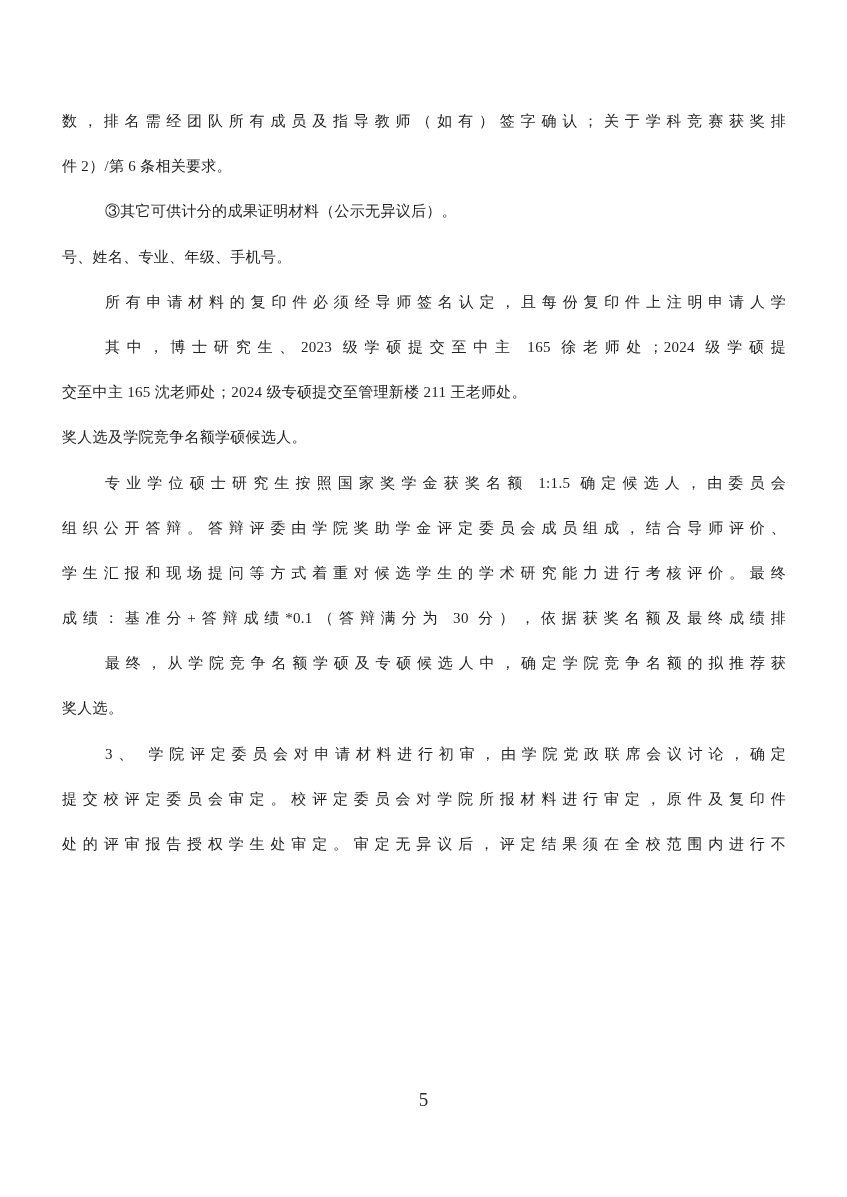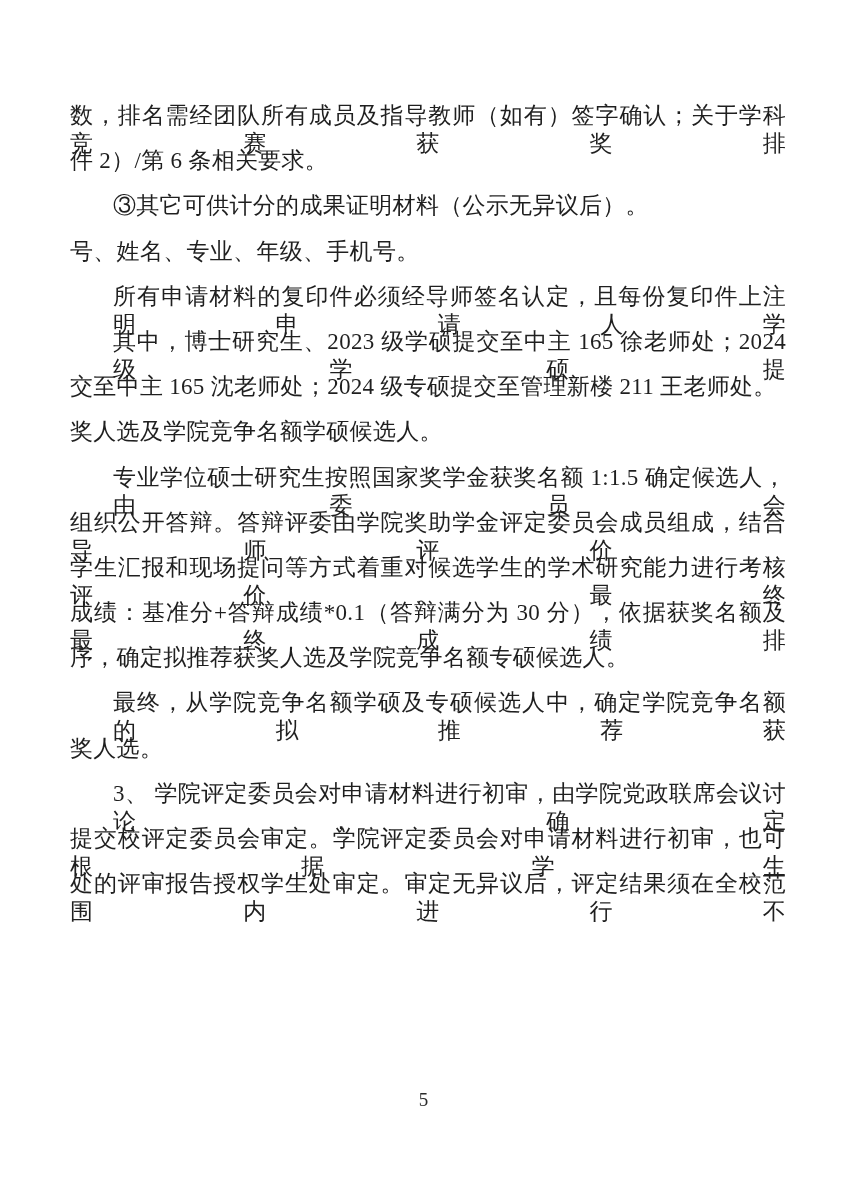--- a/index.html
+++ b/index.html
@@ -17,26 +17,25 @@
     color: #1f1f1f;
   }
   .text-block {
     position: absolute;
     left: 62px;
     top: 102px;
     width: 724px;
   }
   .line {
     height: 45.2px;
-    line-height: 28px;
-    font-size: 23px;
+    line-height: 39px;
+    font-size: 15px;
     letter-spacing: 0.3px;
     white-space: nowrap;
     overflow: visible;
-    margin-left: 8px;
   }
   .line.justify {
     white-space: normal;
     text-align: justify;
     text-align-last: justify;
   }
   .line.indent {
     padding-left: 43px;
   }
   .page-number {
@@ -61,22 +60,21 @@
     <div class="line indent">③其它可供计分的成果证明材料（公示无异议后）。</div>
     <div class="line">号、姓名、专业、年级、手机号。</div>
     <div class="line justify indent">所有申请材料的复印件必须经导师签名认定，且每份复印件上注明申请人学</div>
     <div class="line justify indent">其中，博士研究生、2023 级学硕提交至中主 165 徐老师处；2024 级学硕提</div>
     <div class="line">交至中主 165 沈老师处；2024 级专硕提交至管理新楼 211 王老师处。</div>
     <div class="line">奖人选及学院竞争名额学硕候选人。</div>
     <div class="line justify indent">专业学位硕士研究生按照国家奖学金获奖名额 1:1.5 确定候选人，由委员会</div>
     <div class="line justify">组织公开答辩。答辩评委由学院奖助学金评定委员会成员组成，结合导师评价、</div>
     <div class="line justify">学生汇报和现场提问等方式着重对候选学生的学术研究能力进行考核评价。最终</div>
     <div class="line justify">成绩：基准分+答辩成绩*0.1（答辩满分为 30 分），依据获奖名额及最终成绩排</div>
-    <div class="line">序，确定拟推荐获奖人选及学院竞争名额专硕候选人。</div>
     <div class="line justify indent">最终，从学院竞争名额学硕及专硕候选人中，确定学院竞争名额的拟推荐获</div>
     <div class="line">奖人选。</div>
     <div class="line justify indent">3、 学院评定委员会对申请材料进行初审，由学院党政联席会议讨论，确定</div>
-    <div class="line justify">提交校评定委员会审定。学院评定委员会对申请材料进行初审，也可根据学生</div>
+    <div class="line justify">提交校评定委员会审定。校评定委员会对学院所报材料进行审定，原件及复印件</div>
     <div class="line justify">处的评审报告授权学生处审定。审定无异议后，评定结果须在全校范围内进行不</div>
   </div>
 
   <div class="page-number">5</div>
 </div>
 
 </body></html>

